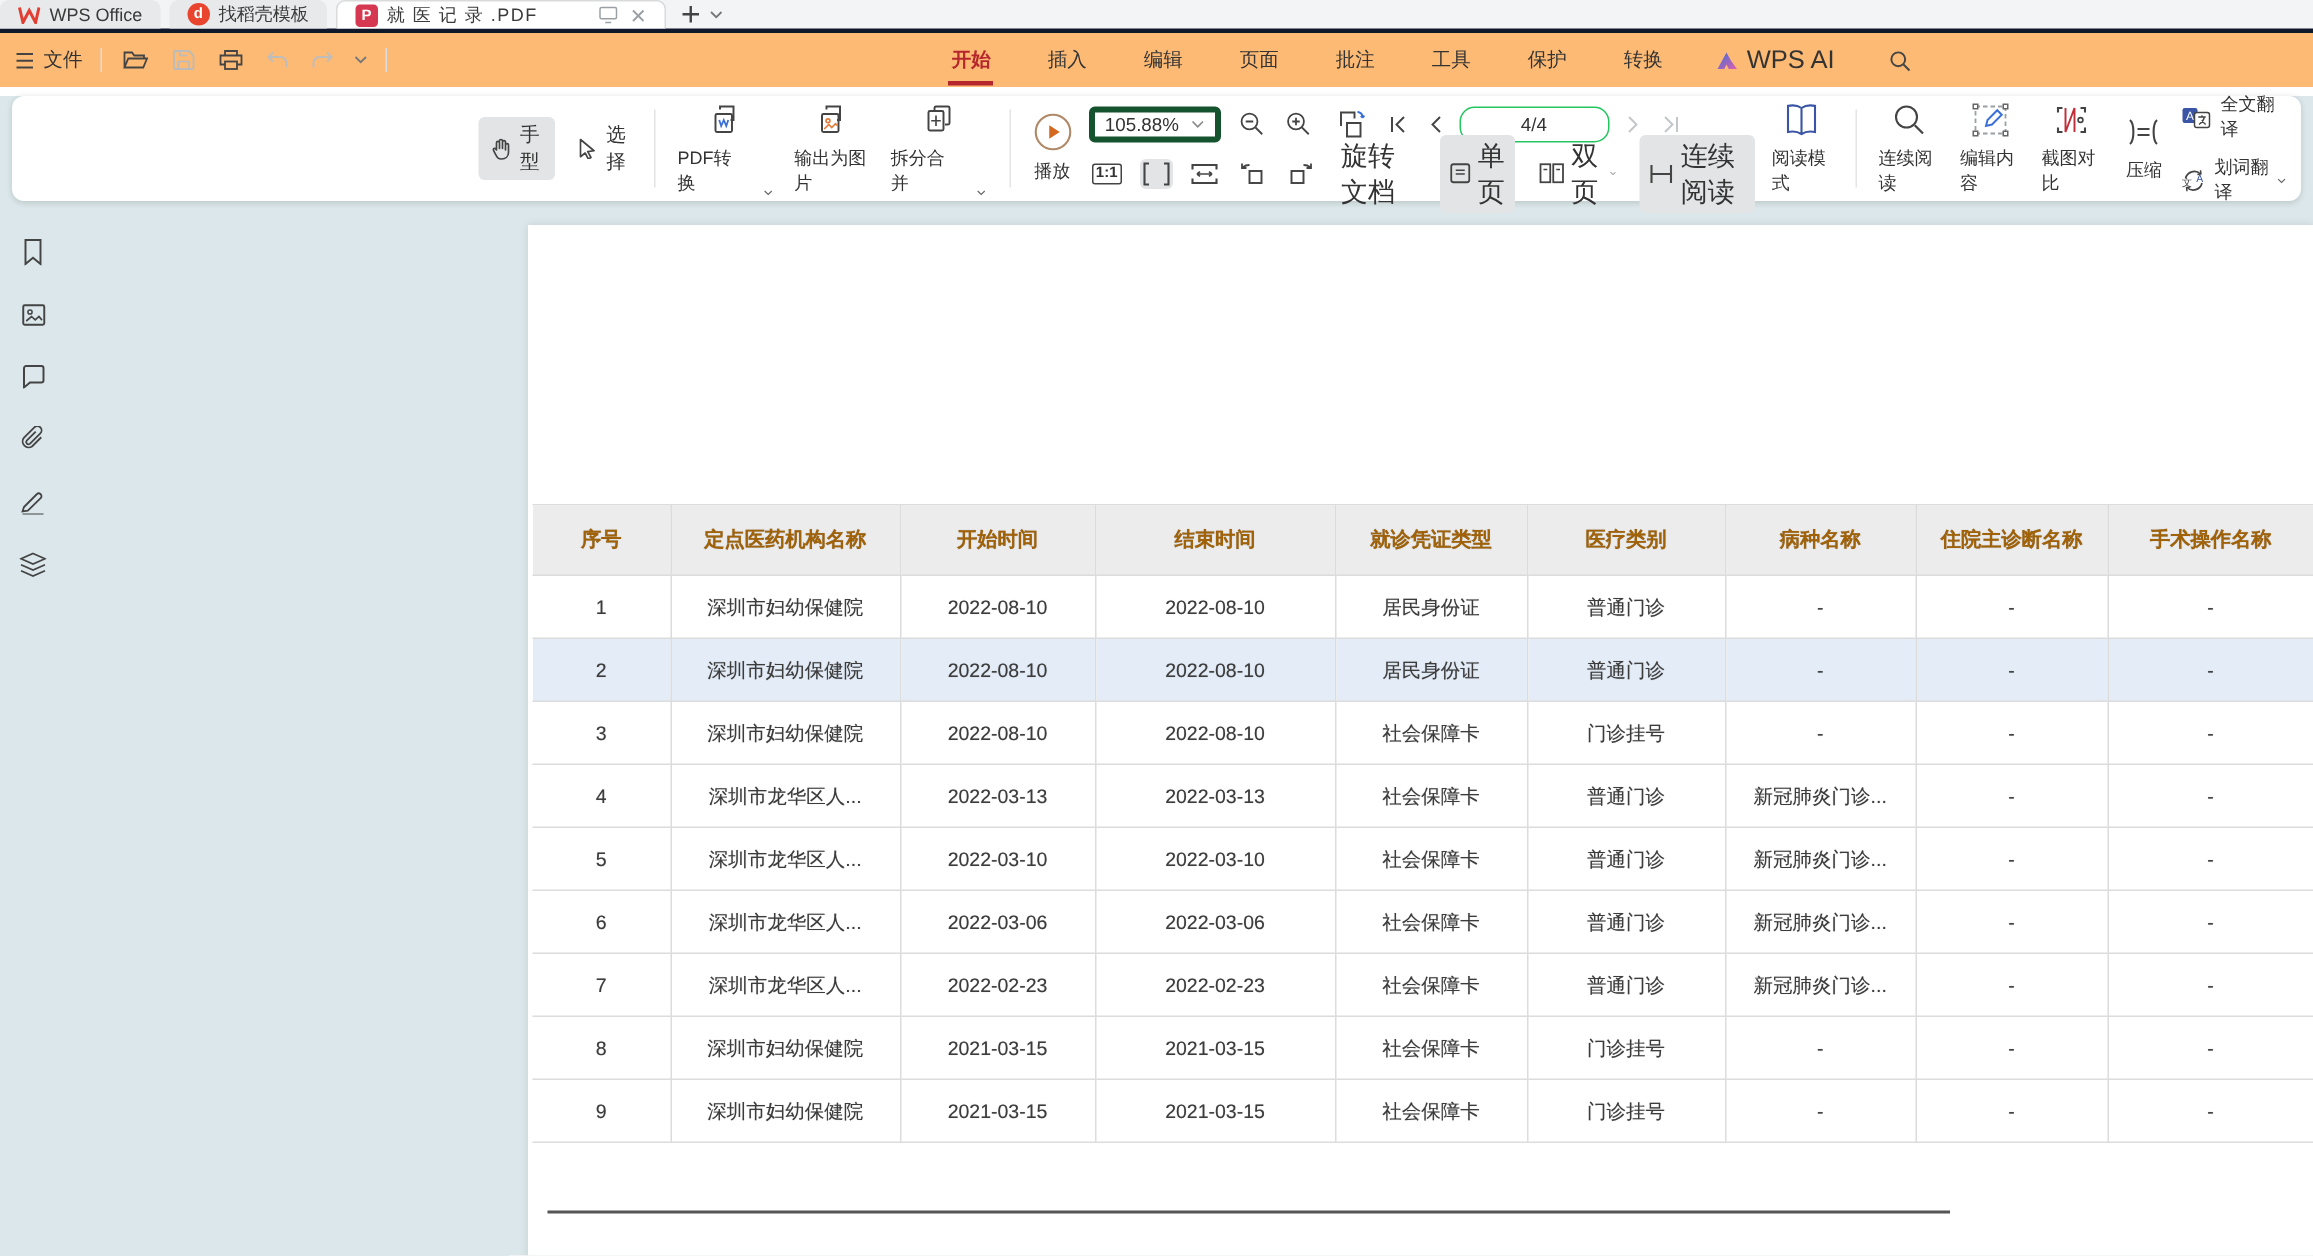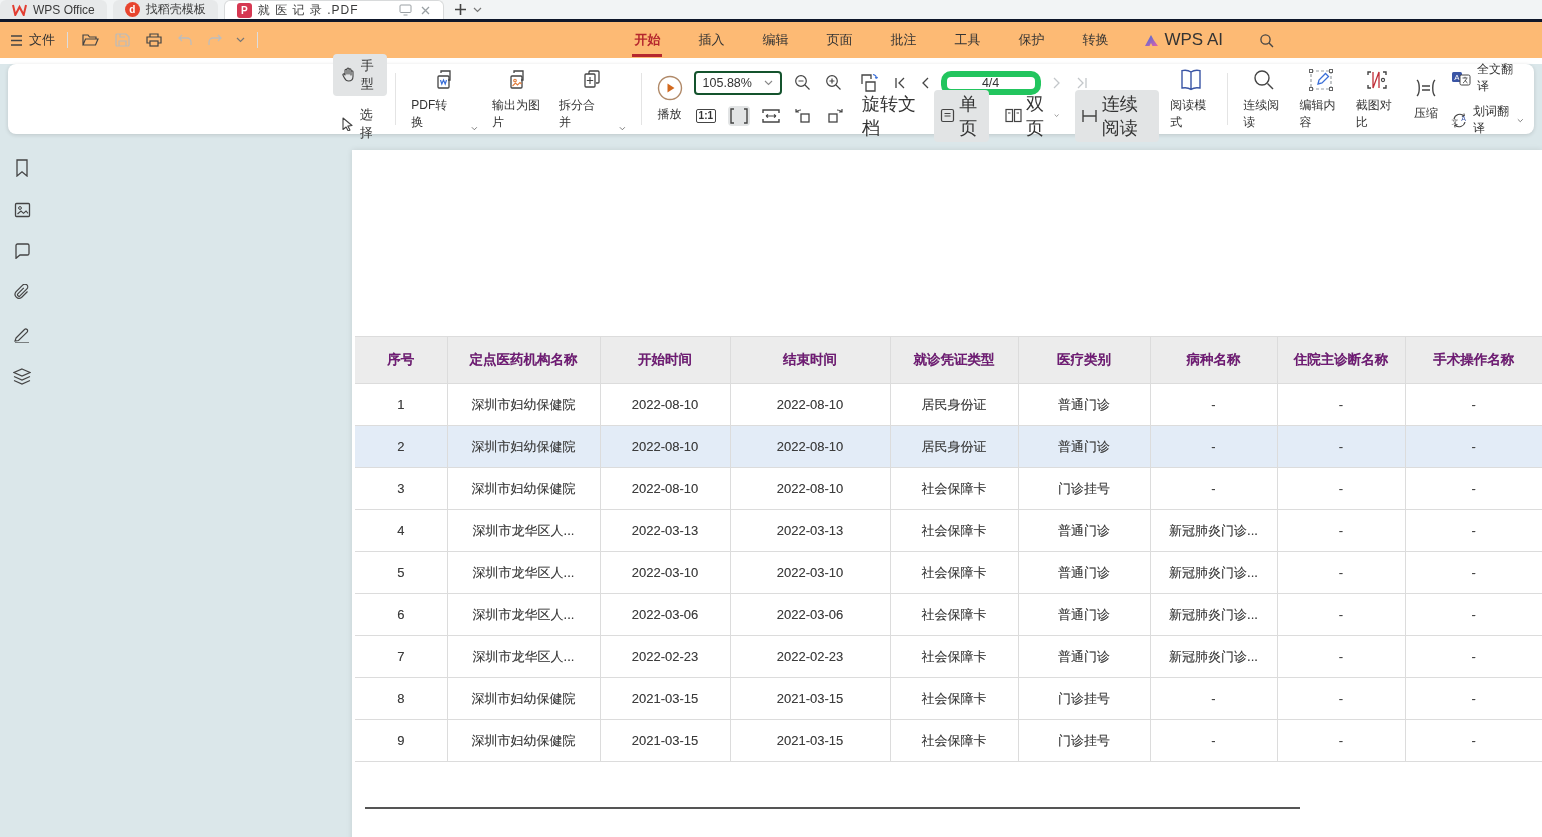--- a/index.html
+++ b/index.html
@@ -33,31 +33,31 @@
   .menu-right-pad { width:240px; }
 
   
   .content { height:779px; background:#dbe7ea; }
 
   
   .panel { margin:6px 8px 0 8px; height:70px; background:#fff; border-radius:8px;
            box-shadow:0 1px 4px rgba(0,0,0,.14); display:flex; align-items:center; padding:0 10px; }
   .panel-spacer { width:358px; }
   .vsep { width:1px; height:52px; background:#e4e4e4; margin:0 8px; }
-  .stack2 { display:flex; flex-direction:column; gap:7px; }
+  .stack2 { display:flex; flex-direction:row; gap:7px; }
   .srow { display:flex; align-items:center; gap:6px; font-size:13px; padding:3px 8px; border-radius:4px; }
   .srow.sel { background:#e2e4e5; }
   .rbtn { display:flex; flex-direction:column; align-items:center; justify-content:center; gap:5px;
           font-size:12px; color:#333; padding:3px 7px; border-radius:4px; }
   .rbtn .lbl-row { display:flex; align-items:flex-end; gap:20px; }
   .cluster { display:flex; flex-direction:column; gap:9px; margin:0 4px; }
   .crow { display:flex; align-items:center; gap:10px; height:24px; }
   .zoombox { display:flex; align-items:center; justify-content:space-between; width:88px; height:24px;
-             border:2px solid #14532d; border-radius:4px; padding:0 7px; font-size:12.5px; }
-  .pagebox { width:100px; height:24px; border:6px solid #22c55e; border-radius:10px; font-size:12.5px;
+             border:4px solid #14532d; border-radius:4px; padding:0 7px; font-size:12.5px; }
+  .pagebox { width:100px; height:24px; border:1px solid #22c55e; border-radius:10px; font-size:12.5px;
              display:flex; align-items:center; justify-content:center; }
   .tgl { display:flex; align-items:center; gap:4px; font-size:18px; padding:2px 6px; border-radius:4px; }
   .tgl.sel { background:#e2e4e5; }
   .iconbtn { padding:2px; border-radius:4px; display:inline-flex; }
   .iconbtn.sel { background:#e2e4e5; }
   .one2one { font-size:10px; font-weight:bold; border:1.4px solid #444; border-radius:2px; padding:0 2px; line-height:12px; }
   .transtack { display:flex; flex-direction:column; gap:8px; margin-left:4px; }
   .trow { display:flex; align-items:center; gap:5px; font-size:12px; }
 
   
@@ -65,21 +65,21 @@
   .rail { position:absolute; left:0; top:22px; width:44px; display:flex; flex-direction:column;
           align-items:center; gap:19px; }
   .rail .iconbtn { padding:3px; }
   .page { position:absolute; left:352px; top:16px; width:1190px; height:700px; background:#fff;
           box-shadow:0 0 6px rgba(0,0,0,.10); }
 
   
   .rectable { position:absolute; left:3px; top:186px; width:1187px; border-collapse:collapse; table-layout:fixed;
               font-size:13px; color:#3c3c3c; text-shadow:0 0 0.6px rgba(60,60,60,.45); }
   .rectable th, .rectable td { border:1px solid #dcdcdc; text-align:center; overflow:hidden; white-space:nowrap; }
-  .rectable th { background:#ececec; height:47px; font-size:13.5px; font-weight:bold; color:#701a75;text-align:center; }
+  .rectable th { background:#ececec; height:47px; font-size:13.5px; font-weight:bold; color:#a16207;text-align:center; }
   .rectable td { height:42px; background:#fff; }
   .rectable tr.hl td { background:#e3ecf7; }
   .rectable tr td:first-child, .rectable tr th:first-child { border-left:none; }
   .rectable tr td:last-child, .rectable tr th:last-child { border-right:none; }
   .bottom-rule { position:absolute; left:13px; top:657px; width:935px; height:2px; background:#555; }
 </style>
 </head>
 <body>
 
 <div class="titlebar">

